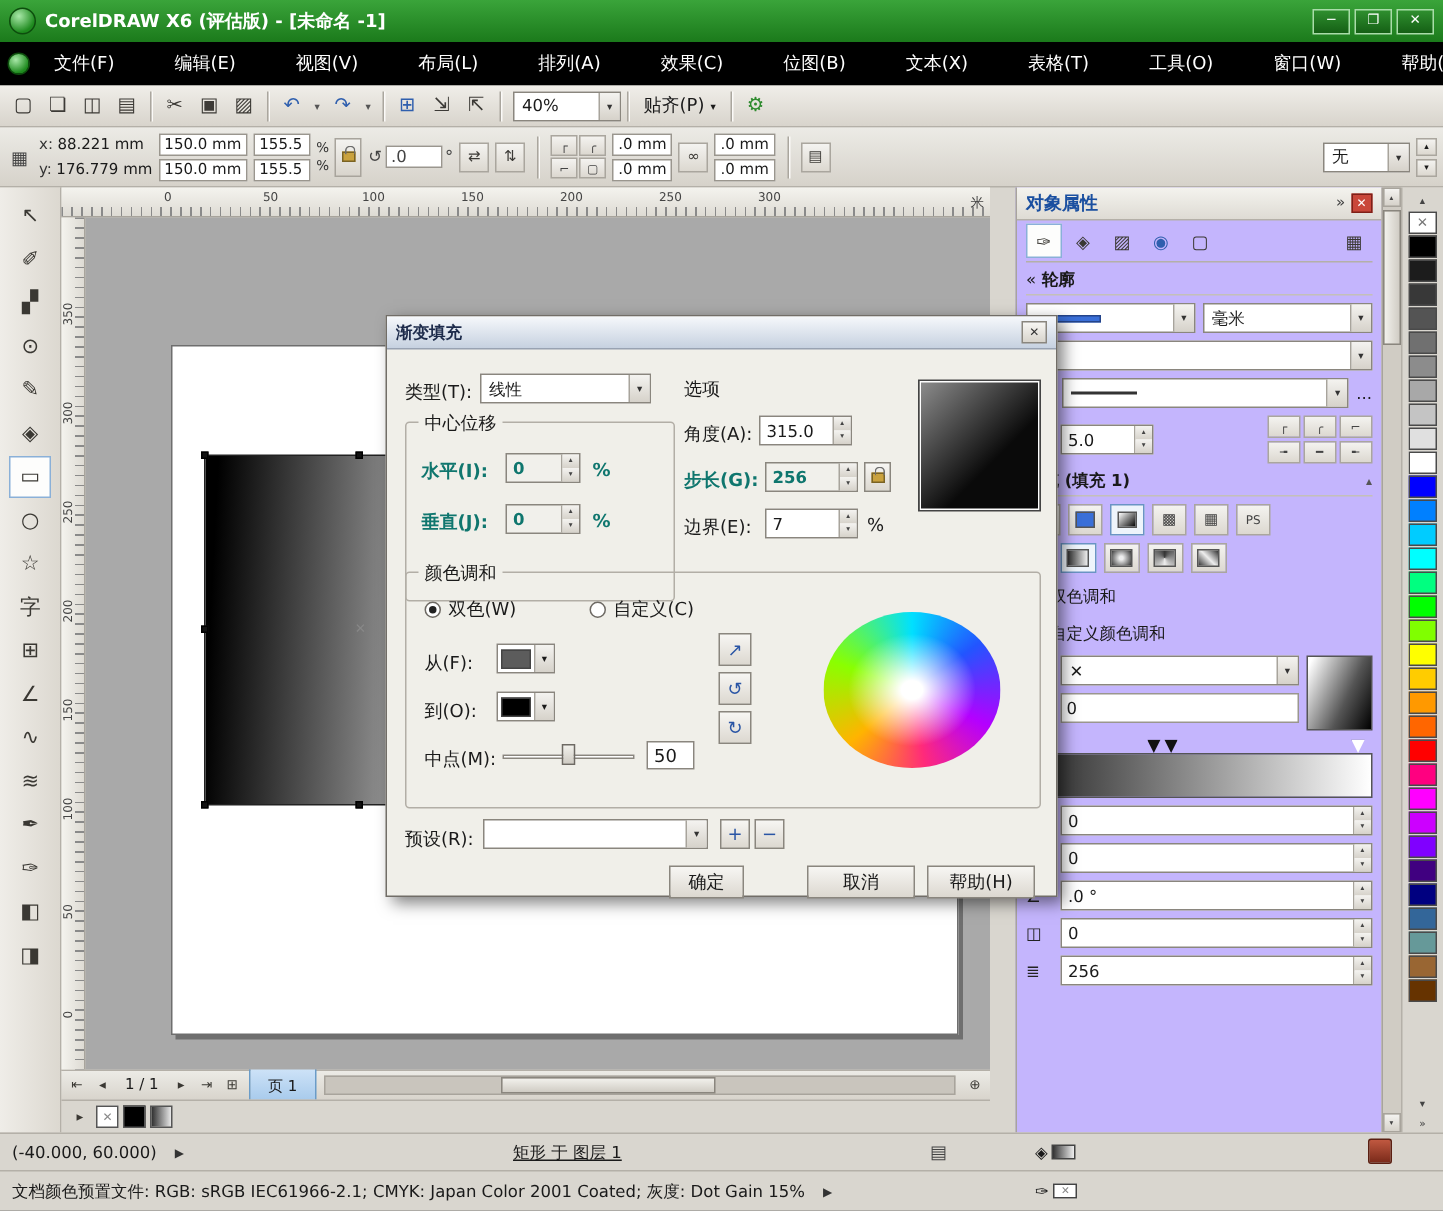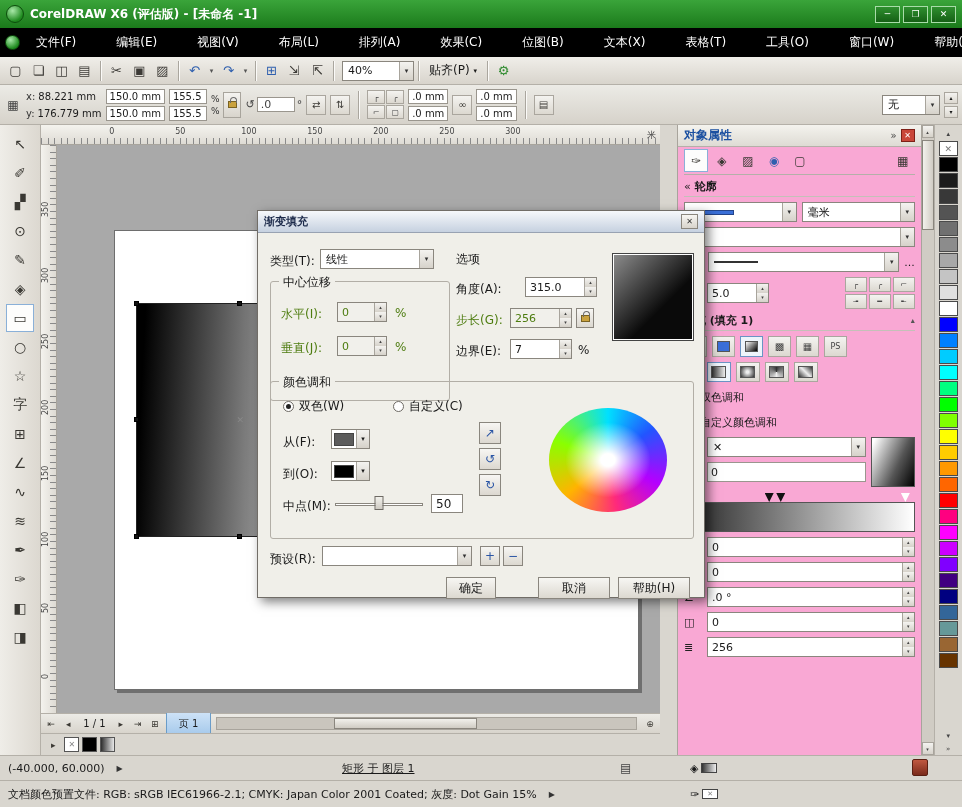--- a/index.html
+++ b/index.html
@@ -77,21 +77,21 @@
 .pagenav{height:20px;display:flex;align-items:center;background:linear-gradient(#ecebe6,#d8d4cc);border-top:1px solid #b4b0a8;font-size:10px;padding:0 2px;gap:1px;}
 .pnbtn{width:16px;height:16px;display:flex;align-items:center;justify-content:center;font-size:9px;color:#3a3833;flex:none;}
 .pncount{padding:0 6px;font-size:10px;}
 .ptab{background:linear-gradient(#d6e8fa,#9cc3e8);border:1px solid #6a9cc8;padding:16px 12px;height:17px;display:flex;align-items:center;font-size:10px;margin-left:2px;}
 .hscroll{flex:1;height:13px;background:#c9c5bd;border:1px solid #a8a49c;margin:0 4px;position:relative;}
 .hthumb{position:absolute;left:28%;width:34%;top:0;bottom:0;background:linear-gradient(#f2f1ec,#d0ccc4);border:1px solid #8a867e;}
 .docpal{height:22px;background:#d9d6cf;border-top:1px solid #b4b0a8;display:flex;align-items:center;padding:0 4px;gap:3px;}
 .dsw{width:15px;height:15px;border:1px solid #555;flex:none;display:flex;align-items:center;justify-content:center;font-size:8px;color:#888;background:#fff;}
 .dsw.grad{background:linear-gradient(90deg,#2e2e2e,#e8e8e8);}
 
-.docker{width:248px;background:#f9a8d4;border-left:1px solid #a8a49c;display:flex;flex-direction:column;font-size:11px;padding:0 6px;margin-left:17px;}
+.docker{width:248px;background:#c4b5fd;border-left:1px solid #a8a49c;display:flex;flex-direction:column;font-size:11px;padding:0 6px;margin-left:17px;}
 .dkhead{height:22px;display:flex;align-items:center;gap:4px;background:linear-gradient(#f4f3ee,#dedbd4);border-bottom:1px solid #b4b0a8;margin:0 -6px;padding:0 6px;}
 .dktitle{color:#1a4fa0;font-weight:bold;font-size:12px;flex:1;}
 .dkbtn{font-size:10px;color:#444;}
 .dkclose{width:14px;height:13px;background:#c9473a;color:#fff;font-size:8px;display:flex;align-items:center;justify-content:center;border:1px solid #7e2018;}
 .dktabs{height:28px;display:flex;align-items:center;gap:2px;padding:2px 0;border-bottom:1px solid #b4b0a8;}
 .dktab{width:24px;height:23px;display:flex;align-items:center;justify-content:center;font-size:12px;color:#3a3833;}
 .dktab.sel{background:#fdfdfc;border:1px solid #8ab0d8;}
 .dktab.last{margin-left:auto;}
 .dksec{height:20px;display:flex;align-items:center;gap:4px;font-size:11px;border-bottom:1px solid #c4c0b8;margin-top:2px;}
 .dksec b{font-size:11px;}
@@ -152,21 +152,21 @@
 .traybtn{position:absolute;right:34px;top:3px;width:16px;height:17px;background:linear-gradient(#c05840,#7a2a1a);border:1px solid #5a1f12;border-radius:2px;}
 .bottombar{position:relative;height:27px;background:#d9d6cf;border-top:1px solid #b4b0a8;font-size:11px;display:flex;align-items:center;padding-left:8px;}
 .outind{position:absolute;left:690px;display:flex;align-items:center;gap:3px;}
 
 .dialog{position:absolute;left:257px;top:210px;width:448px;height:388px;background:#f0efe9;border:1px solid #716d67;box-shadow:4px 4px 10px rgba(0,0,0,.5);z-index:30;font-size:12px;}
 .dlg-title{height:22px;background:linear-gradient(#f6f8fb,#c6d1e0);border-bottom:1px solid #98a2b2;display:flex;align-items:center;padding:0 6px;font-weight:bold;color:#1c2a4a;font-size:11px;}
 .dlg-close{margin-left:auto;width:17px;height:15px;border:1px solid #8a867e;background:linear-gradient(#f7f6f3,#d8d4cc);color:#333;font-size:8px;display:flex;align-items:center;justify-content:center;}
 .dlg-body{position:relative;height:366px;}
 .abs{position:absolute;}
 .lbl{position:absolute;white-space:nowrap;}
-.lbl.dis,.dis .sv{color:#4d7c0f;}
+.lbl.dis,.dis .sv{color:#0f766e;font-weight:bold;}
 .spin.dis{background:#f1f0eb;}
 .grp{position:absolute;border:1px solid #b2aea6;border-radius:3px;}
 .grp .glbl{position:absolute;top:-8px;left:8px;background:#f0efe9;padding:0 4px;white-space:nowrap;}
 .preview{position:absolute;left:354px;top:20px;width:82px;height:88px;border:1px solid #444;background:linear-gradient(135deg,#8e8e8e,#0a0a0a 62%);box-shadow:inset 0 0 0 1px #fff;}
 .radrow{position:absolute;display:flex;align-items:center;gap:5px;white-space:nowrap;}
 .colordd{position:absolute;height:20px;background:#fff;border:1px solid #8a867e;display:flex;align-items:center;}
 .csw{width:20px;height:13px;margin:0 2px;border:1px solid #444;}
 .colordd .arr{width:13px;align-self:stretch;display:flex;align-items:center;justify-content:center;font-size:7px;background:linear-gradient(#f4f3f0,#d6d2ca);border-left:1px solid #a8a49c;}
 .pathbtn{position:absolute;width:22px;height:22px;border:1px solid #8a867e;background:linear-gradient(#f7f6f3,#dcd8d0);display:flex;align-items:center;justify-content:center;color:#2a55a5;font-size:12px;}
 .wheel{position:absolute;left:278px;top:26px;width:118px;height:104px;border-radius:50%;background:radial-gradient(closest-side,#fff 12%,rgba(255,255,255,0) 72%),conic-gradient(#00e0ff,#2255ff 55deg,#b400ff 115deg,#ff2a7a 170deg,#ffb400 230deg,#8aff00 290deg,#00e0ff 360deg);}
@@ -679,21 +679,21 @@
           <span class="ud">
               <i>▴</i>
               <i>▾</i>
             </span>
         </div>
         <span class="lbl dis" style="left:124px;top:58px">%</span>
       </div>
 
       <span class="lbl" style="left:198px;top:18px">选项</span>
       <span class="lbl" style="left:198px;top:48px">角度(A):</span>
-      <div class="spin abs" style="left:267px;top:44px;width:72px">
+      <div class="spin abs" style="left:248px;top:44px;width:62px">
         <span class="sv">315.0</span>
         <span class="ud">
             <i>▴</i>
             <i>▾</i>
           </span>
       </div>
       <span class="lbl dis" style="left:198px;top:79px">步长(G):</span>
       <div class="spin abs dis" style="left:252px;top:75px;width:62px">
         <span class="sv">256</span>
         <span class="ud">

